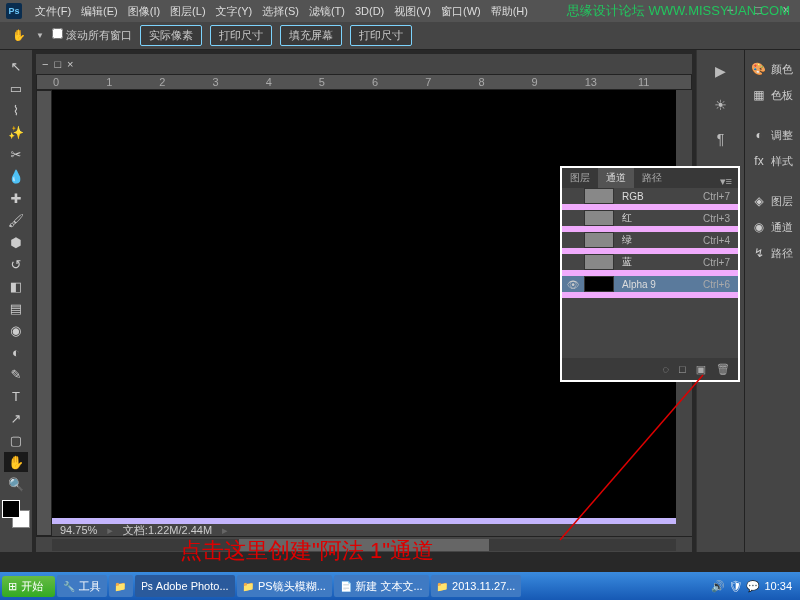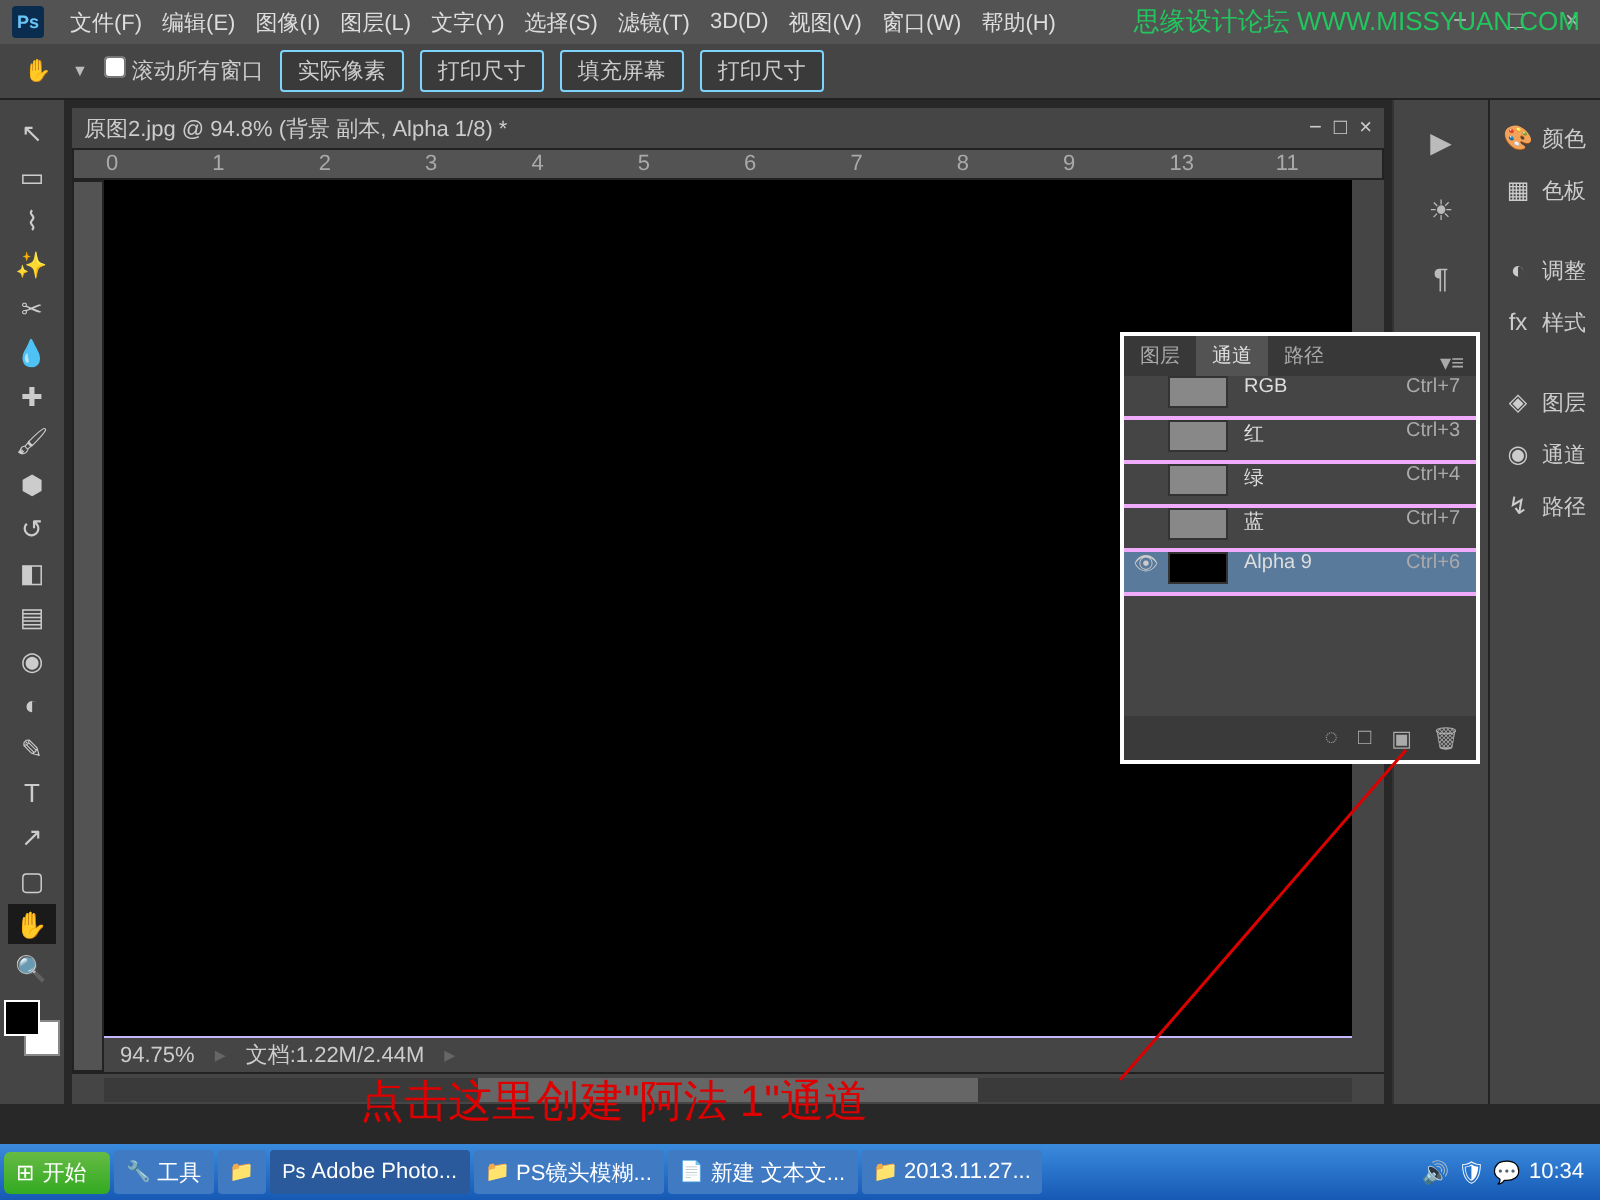--- a/index.html
+++ b/index.html
@@ -27,32 +27,32 @@
 .doc-tab .wc{display:flex;gap:6px;font-size:11px}
 .ruler-h{height:16px;background:#535353;border:1px solid #222;display:flex;align-items:center;padding-left:16px;color:#aaa;font-size:9px}
 .ruler-h span{flex:1}
 .doc-body{flex:1;display:flex}
 .ruler-v{width:16px;background:#535353;border:1px solid #222}
 .canvas-wrap{flex:1;background:#282828;display:flex;flex-direction:column}
 .canvas{flex:1;background:#000;margin:0 0 0 0}
 .scroll-h{height:16px;background:#454545;border-top:1px solid #222;display:flex;align-items:center}
 .scroll-h .track{flex:1;background:#3a3a3a;height:12px;margin:0 16px;position:relative}
 .scroll-h .thumb{position:absolute;left:30%;width:40%;height:100%;background:#666}
-.statusbar{height:18px;background:#454545;display:flex;align-items:center;padding:0 8px;color:#ccc;gap:10px;border-top:1px solid #c4b5fd}
+.statusbar{height:18px;background:#454545;display:flex;align-items:center;padding:0 8px;color:#ccc;gap:10px;border-top:6px solid #c4b5fd}
 .rightcol{width:48px;background:#454545;display:flex;flex-direction:column;align-items:center;padding-top:10px;gap:12px;border-left:1px solid #333}
 .rc-item{width:22px;height:22px;display:flex;align-items:center;justify-content:center;color:#bbb;font-size:14px}
 .rightcol2{width:56px;background:#454545;display:flex;flex-direction:column;padding-top:8px;gap:4px;border-left:1px solid #222}
 .rc2-item{display:flex;align-items:center;gap:4px;padding:3px 6px;color:#ccc}
 .rc2-item .ic{width:16px;height:16px;display:flex;align-items:center;justify-content:center;font-size:12px}
 .channels{position:absolute;left:560px;top:166px;width:180px;background:#454545;border:2px solid #fff;z-index:50}
 .panel-tabs{display:flex;background:#383838;height:20px;align-items:flex-end}
 .panel-tab{padding:3px 8px;color:#aaa;background:#383838;font-size:10px}
 .panel-tab.act{background:#535353;color:#ddd}
 .panel-menu{margin-left:auto;padding:0 6px;color:#aaa}
-.ch-row{display:flex;height:22px;padding:0 4px;gap:4px;border-bottom:2px solid #f0abfc}
+.ch-row{display:flex;align-items:center;height:22px;padding:0 4px;gap:4px;border-bottom:6px solid #f0abfc}
 .ch-row.sel{background:#5a7a9c}
 .ch-eye{width:14px;text-align:center;color:#ccc;font-size:10px}
 .ch-thumb{width:30px;height:16px;background:#888;border:1px solid #333}
 .ch-thumb.blk{background:#000}
 .ch-name{flex:1;color:#ddd;font-size:10px;padding-left:4px}
 .ch-key{color:#aaa;font-size:10px;padding-right:4px}
 .ch-empty{height:60px}
 .ch-footer{height:22px;background:#3a3a3a;display:flex;align-items:center;justify-content:flex-end;gap:10px;padding:0 8px;color:#aaa}
 .annotation{position:absolute;left:180px;top:536px;color:#d00;font-size:22px;font-weight:500;z-index:60}
 .redline{position:absolute;z-index:55;pointer-events:none}
@@ -123,21 +123,20 @@
     <div class="tool sel">✋</div>
     <div class="tool">🔍</div>
     <div class="swatches">
       <div class="sw-fg"></div>
       <div class="sw-bg"></div>
     </div>
   </div>
 
   <div class="canvas-area">
     <div class="doc-tab">
-      <span>原图2.jpg @ 94.8% (背景 副本, Alpha 1/8) *</span>
       <div class="wc">
         <span>−</span>
         <span>□</span>
         <span>×</span>
       </div>
     </div>
     <div class="ruler-h">
       <span>0</span>
         <span>1</span>
         <span>2</span>

